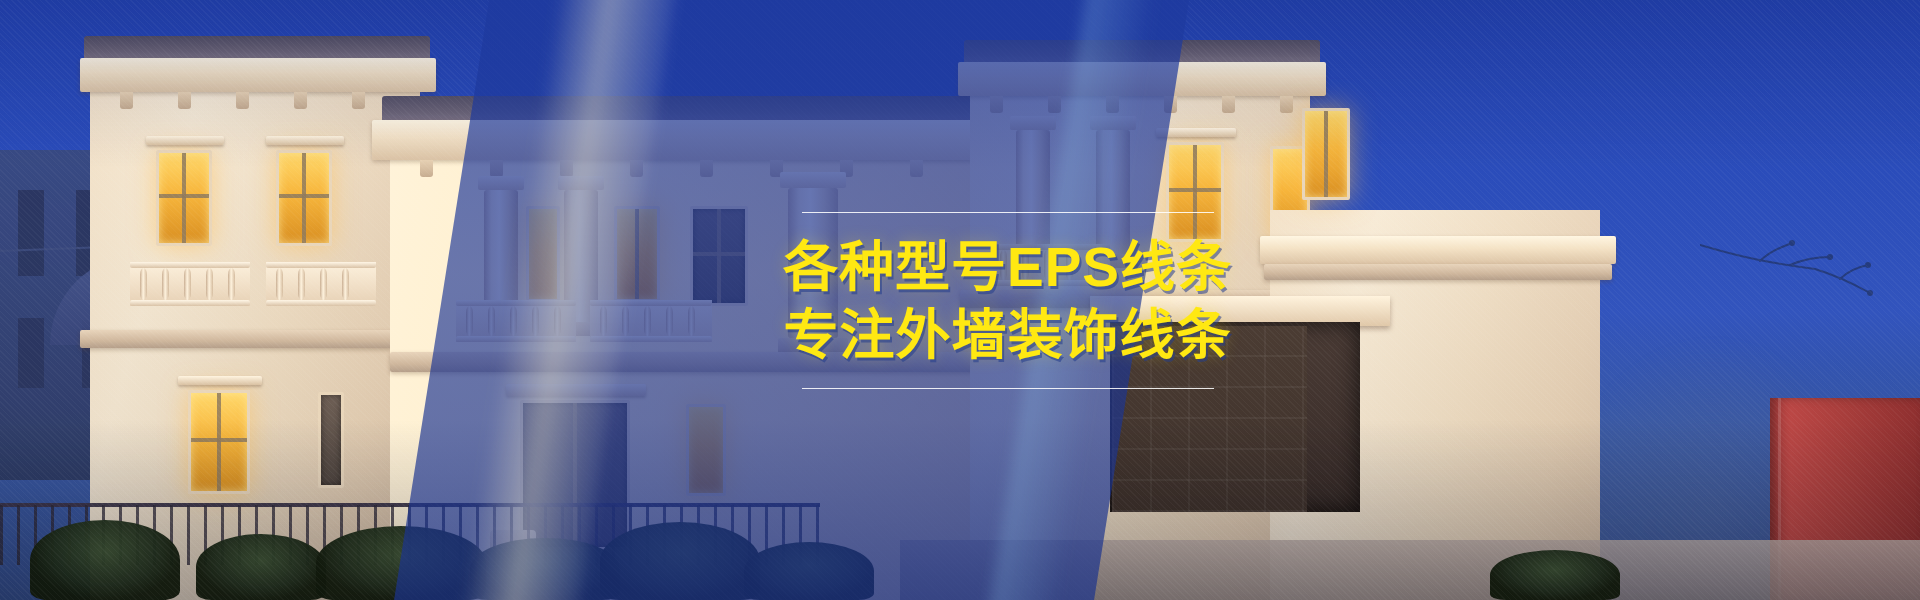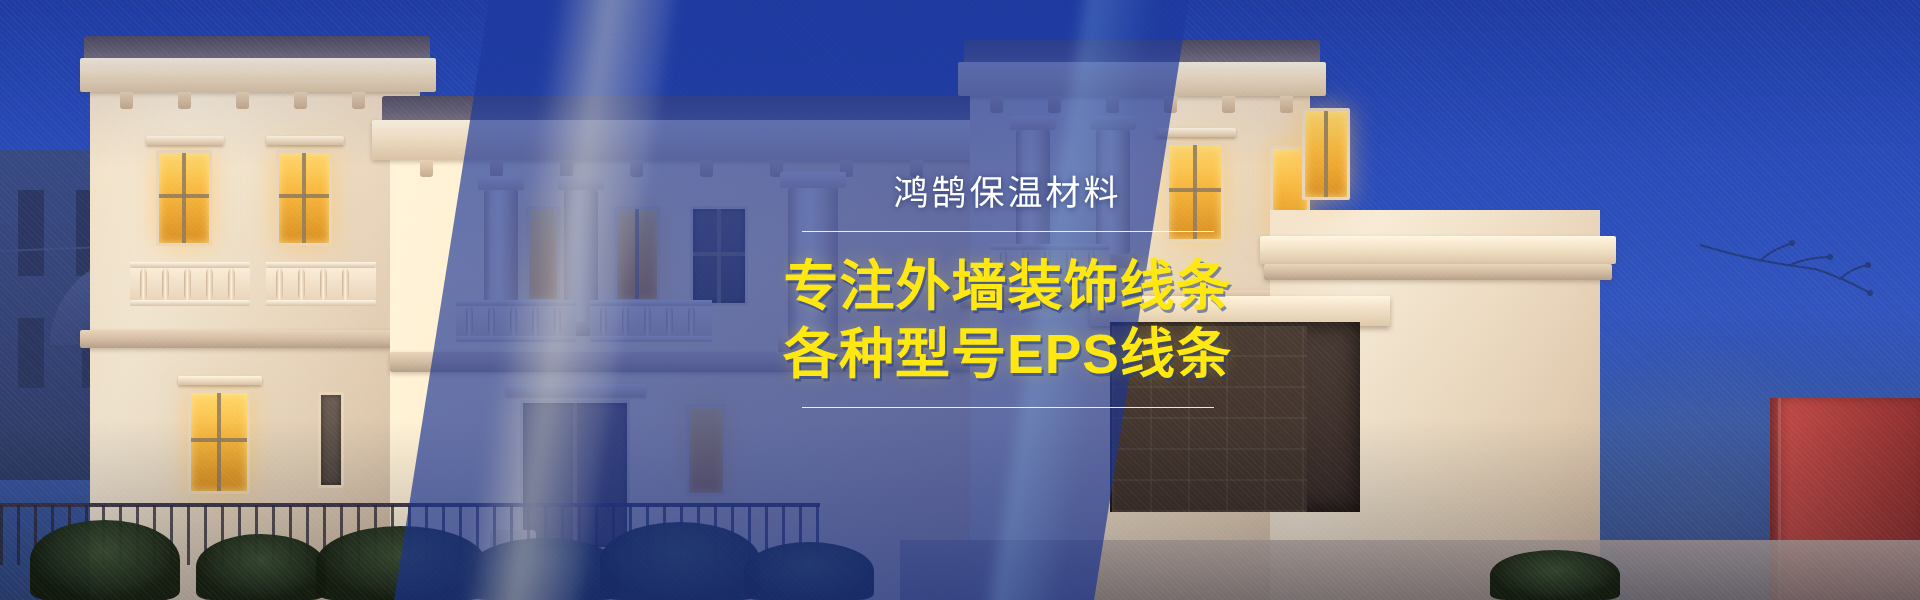--- a/index.html
+++ b/index.html
@@ -512,26 +512,25 @@
 
   <div class="overlay-panel">
     <div class="panel-shape"></div>
     <div class="light-ray"></div>
     <div class="ray-2"></div>
   </div>
 
   <div class="content">
     <div class="text-stack">
 
-      <div class="brand">鸿鹄保温材料</div>
 
       <div class="rule"></div>
 
+      <div class="headline">各种型号EPS线条</div>
+
       <div class="headline">专注外墙装饰线条</div>
-
-      <div class="headline">各种型号EPS线条</div>
 
       <div class="rule bottom"></div>
 
     </div>
   </div>
 
 </div>
 
 </body></html>

